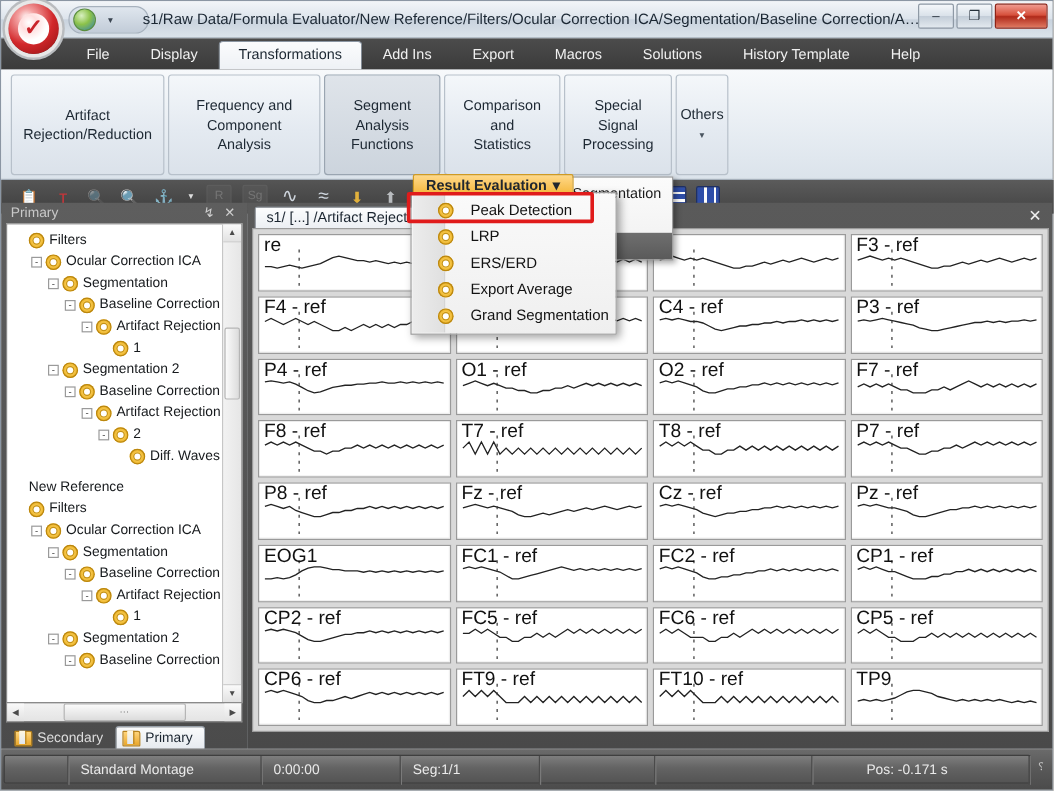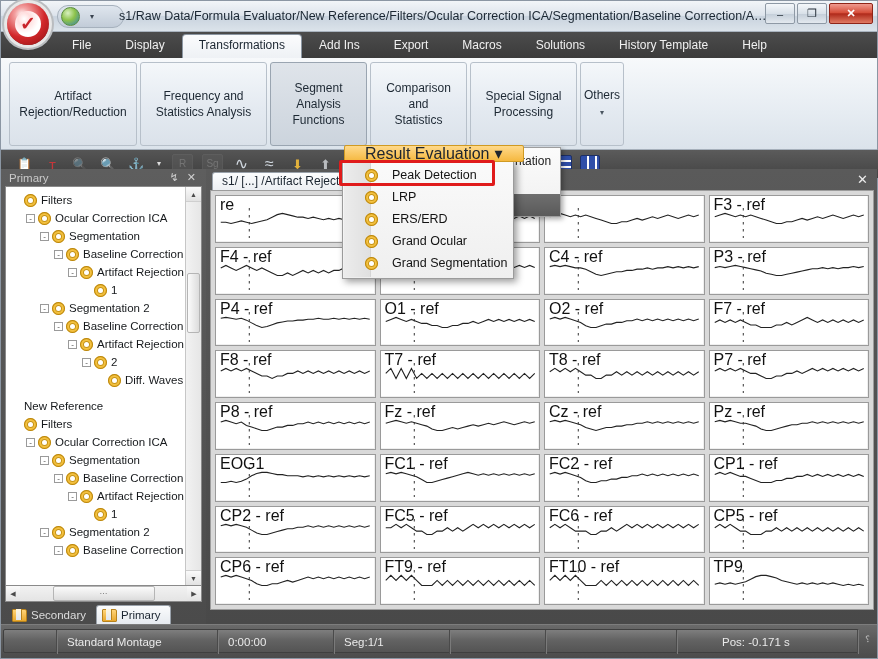--- a/index.html
+++ b/index.html
@@ -265,21 +265,21 @@
     border:1px solid #9e9e9e;box-shadow:2px 2px 5px rgba(0,0,0,.35);z-index:20;
     font-size:12px;color:#1a1a1a;padding-top:2px;box-sizing:border-box;
   }
   .bgmenu .bgitem{height:22px;display:flex;align-items:center;gap:6px;padding-left:6px;white-space:nowrap;overflow:hidden;}
   .bgmenu .bgitem.hl{background:linear-gradient(180deg,#6f6f6f,#5a5a5a);color:#fff;}
 
   .rebtn{
     position:absolute;left:343px;top:144px;height:15px;z-index:31;
     background:linear-gradient(180deg,#ffd98a 0%,#f5b83f 100%);
     border:1px solid #d09a22;border-radius:2px;
-    font-size:16px;color:#20262e;padding:0 20px;display:flex;align-items:center;gap:5px;
+    font-size:12px;color:#20262e;padding:0 10px;display:flex;align-items:center;gap:5px;font-weight:bold;
   }
   .menu{
     position:absolute;left:341px;top:159px;width:170px;z-index:30;
     background:linear-gradient(180deg,#fafafa 0%,#efefef 100%);
     border:1px solid #9b9b9b;box-shadow:3px 3px 7px rgba(0,0,0,.38);
     padding:3px 0 4px 0;
   }
   .menu .stripe{
     position:absolute;left:1px;top:1px;bottom:1px;width:26px;
     background:linear-gradient(90deg,#ececec 0%,#e0e0e0 100%);
@@ -331,36 +331,36 @@
   <div class="ribbon" id="ribbon-body">
       <div class="rgroup" style="width: 128px;">
         <div>
           <span class="lbl">Artifact</span>
           <span class="lbl">Rejection/Reduction</span>
         </div>
       </div>
       <div class="rgroup" style="width: 127px;">
         <div>
           <span class="lbl">Frequency and</span>
-          <span class="lbl">Statistics Analysis</span>
+          <span class="lbl">Component Analysis</span>
         </div>
       </div>
       <div class="rgroup sel" style="width: 97px;">
         <div>
           <span class="lbl">Segment Analysis</span>
           <span class="lbl">Functions</span>
         </div>
       </div>
       <div class="rgroup" style="width: 97px;">
         <div>
           <span class="lbl">Comparison and</span>
           <span class="lbl">Statistics</span>
         </div>
       </div>
-      <div class="rgroup" style="width: 107px;">
+      <div class="rgroup" style="width: 90px;">
         <div>
           <span class="lbl">Special Signal</span>
           <span class="lbl">Processing</span>
         </div>
       </div>
       <div class="rgroup" style="width: 44px;">
         <div>
           <span class="lbl">Others</span>
           <span class="lbl"><span class="dn">▾</span></span>
         </div>
@@ -793,21 +793,21 @@
       <div class="mitem">
         <span class="gear" style="margin-left: 3px;"></span>
         <span>LRP</span>
       </div>
       <div class="mitem">
         <span class="gear" style="margin-left: 3px;"></span>
         <span>ERS/ERD</span>
       </div>
       <div class="mitem">
         <span class="gear" style="margin-left: 3px;"></span>
-        <span>Grand Ocular</span>
+        <span>Export Average</span>
       </div>
       <div class="mitem">
         <span class="gear" style="margin-left: 3px;"></span>
         <span>Grand Segmentation</span>
       </div>
     </div>
   <div class="selbox2"></div>
 
   <div class="statusbar">
     <div class="sbar-inner">

